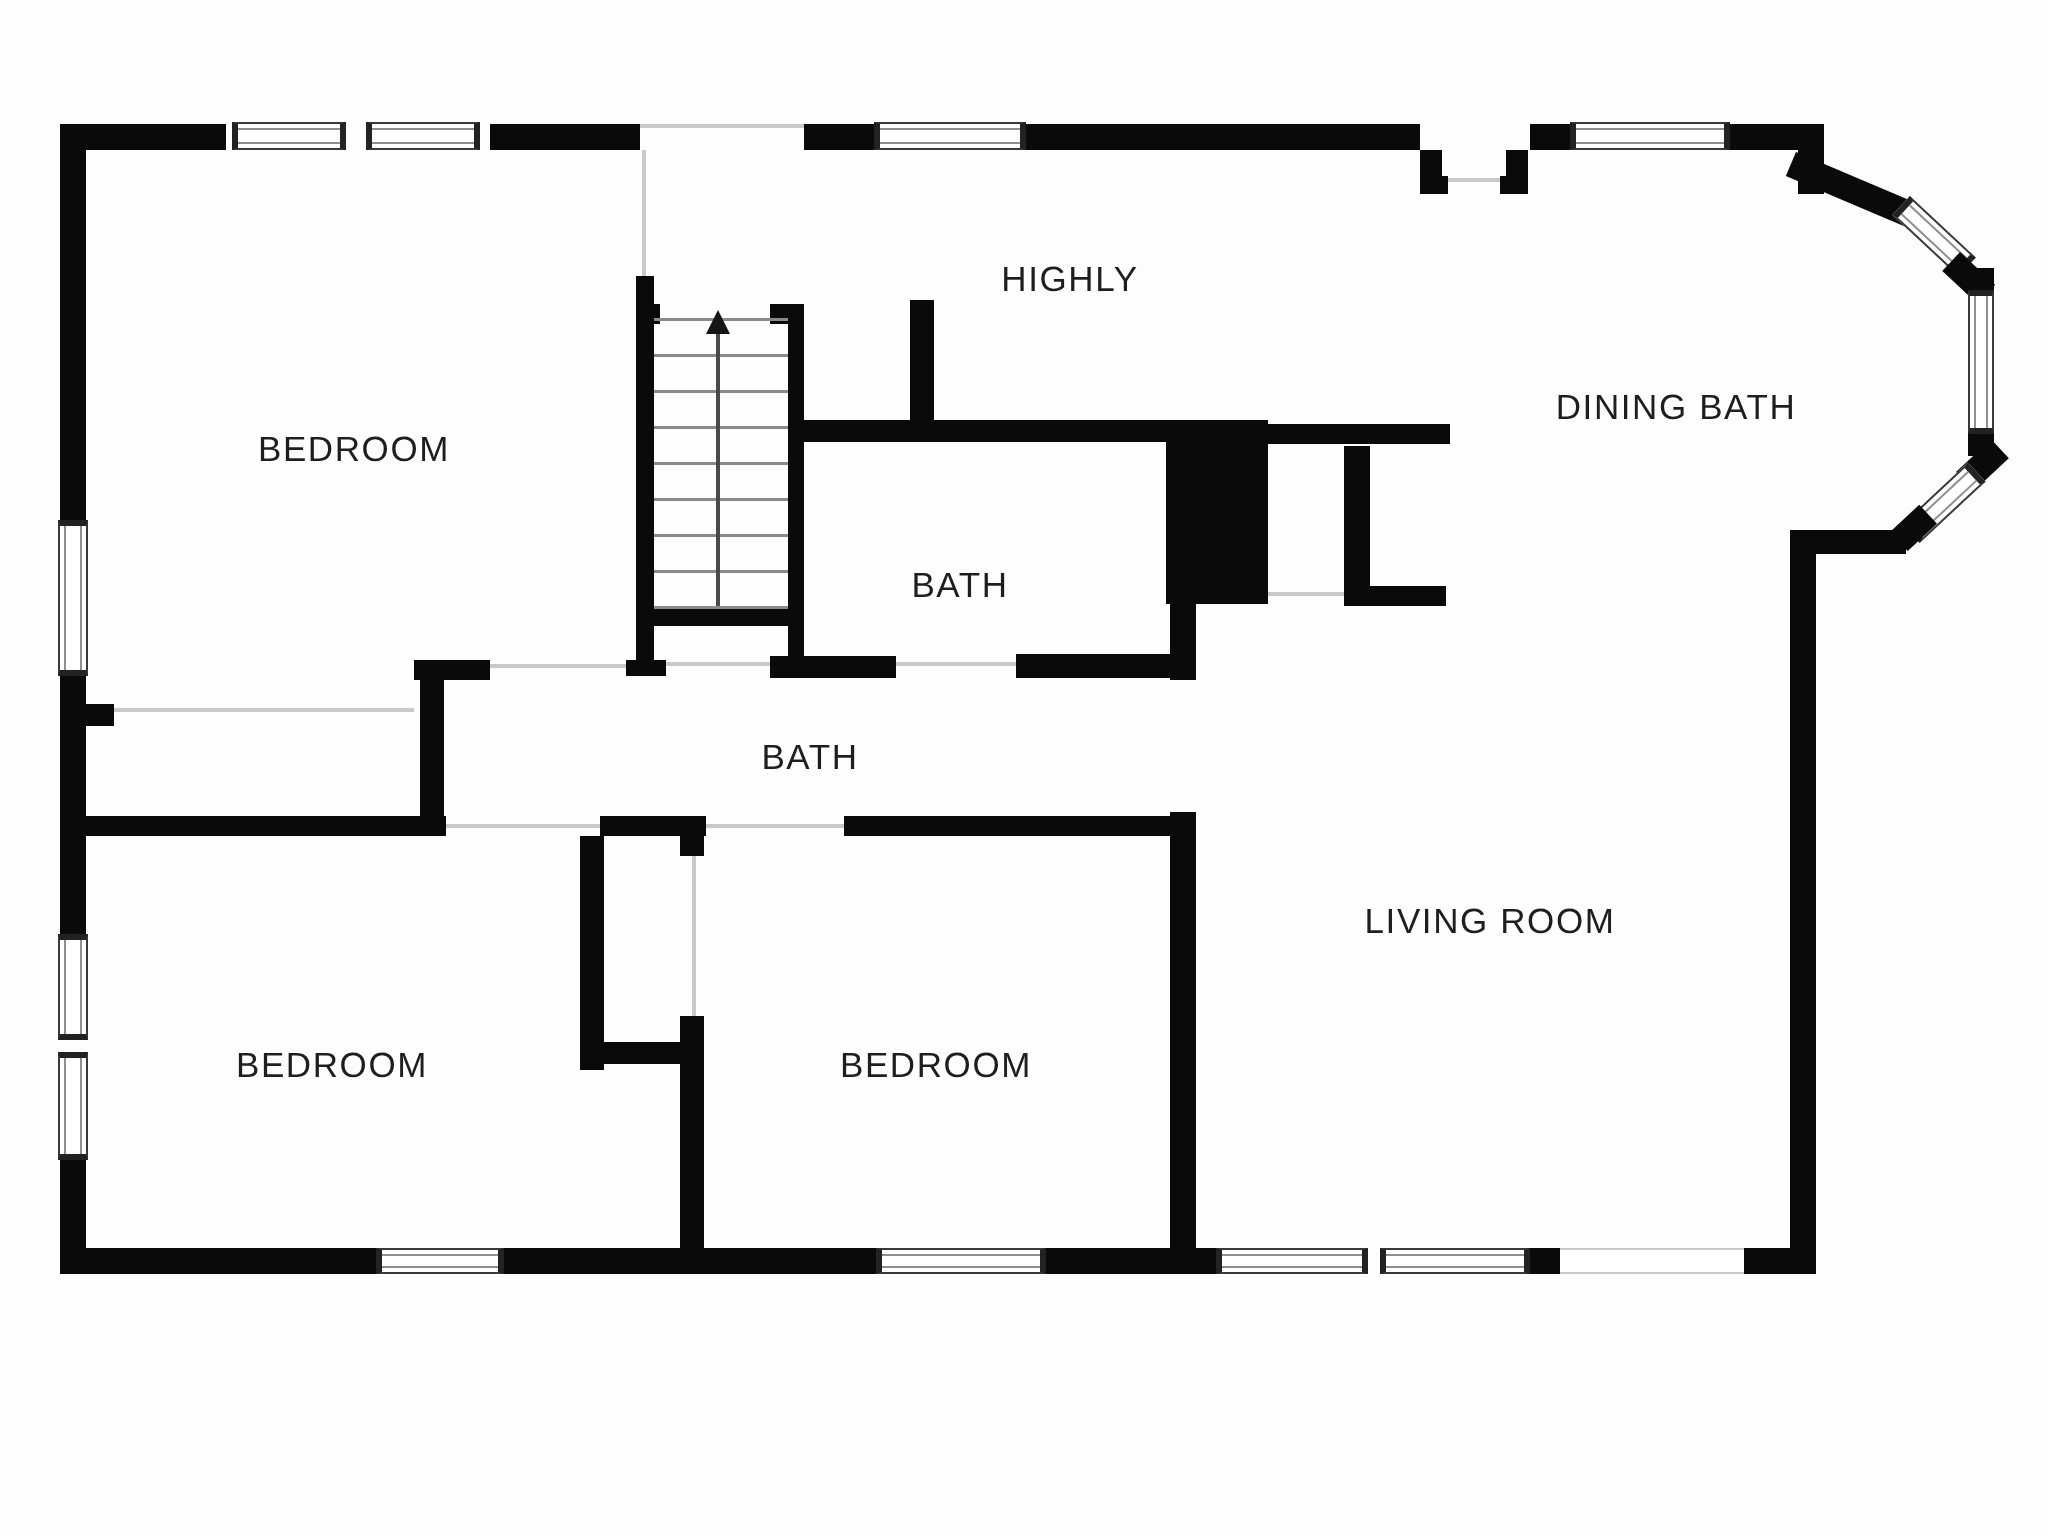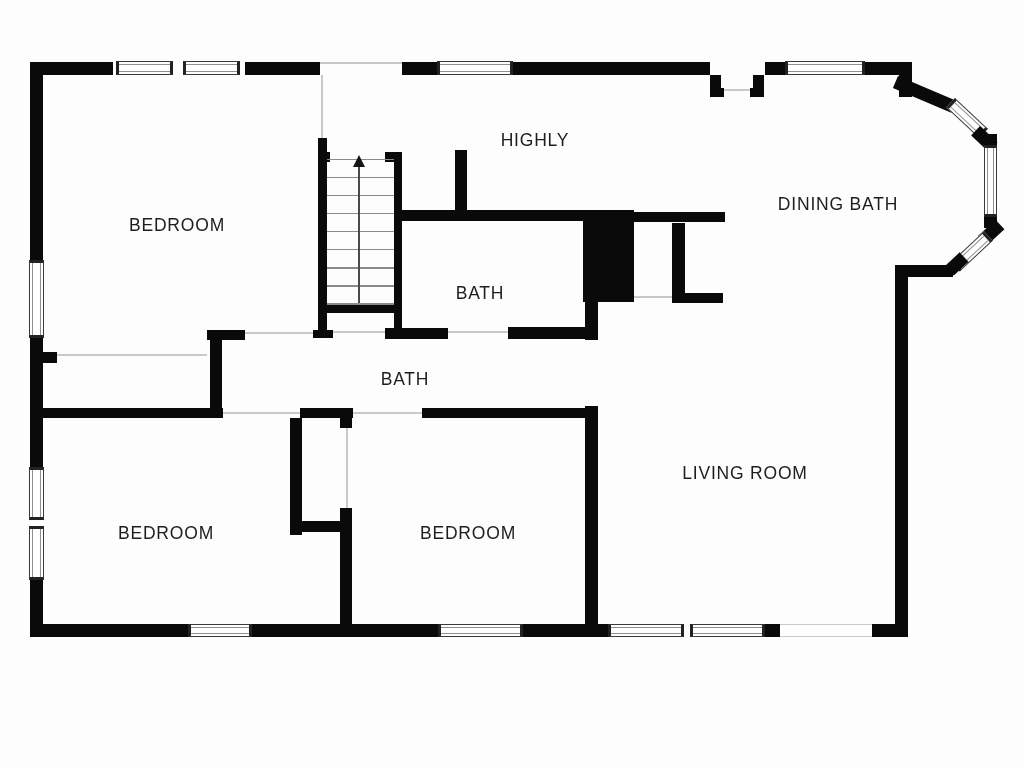--- a/index.html
+++ b/index.html
@@ -138,17 +138,17 @@
   <div class="w" style="left:340px;top:508px;width:12px;height:129px"></div>
   <div class="w" style="left:290px;top:521px;width:62px;height:11px"></div>
 
   <div class="w" style="left:585px;top:406px;width:13px;height:231px"></div>
 
   <div class="label" style="left:177px;top:225px">BEDROOM</div>
   <div class="label" style="left:535px;top:140px">HIGHLY</div>
   <div class="label" style="left:838px;top:204px">DINING BATH</div>
   <div class="label" style="left:480px;top:293px">BATH</div>
   <div class="label" style="left:405px;top:379px">BATH</div>
-  <div class="label" style="left:745px;top:473px">LIVING ROOM</div>
+  <div class="label" style="left:745px;top:461px">LIVING ROOM</div>
   <div class="label" style="left:166px;top:533px">BEDROOM</div>
   <div class="label" style="left:468px;top:533px">BEDROOM</div>
 
 </div>
 
 </body></html>

